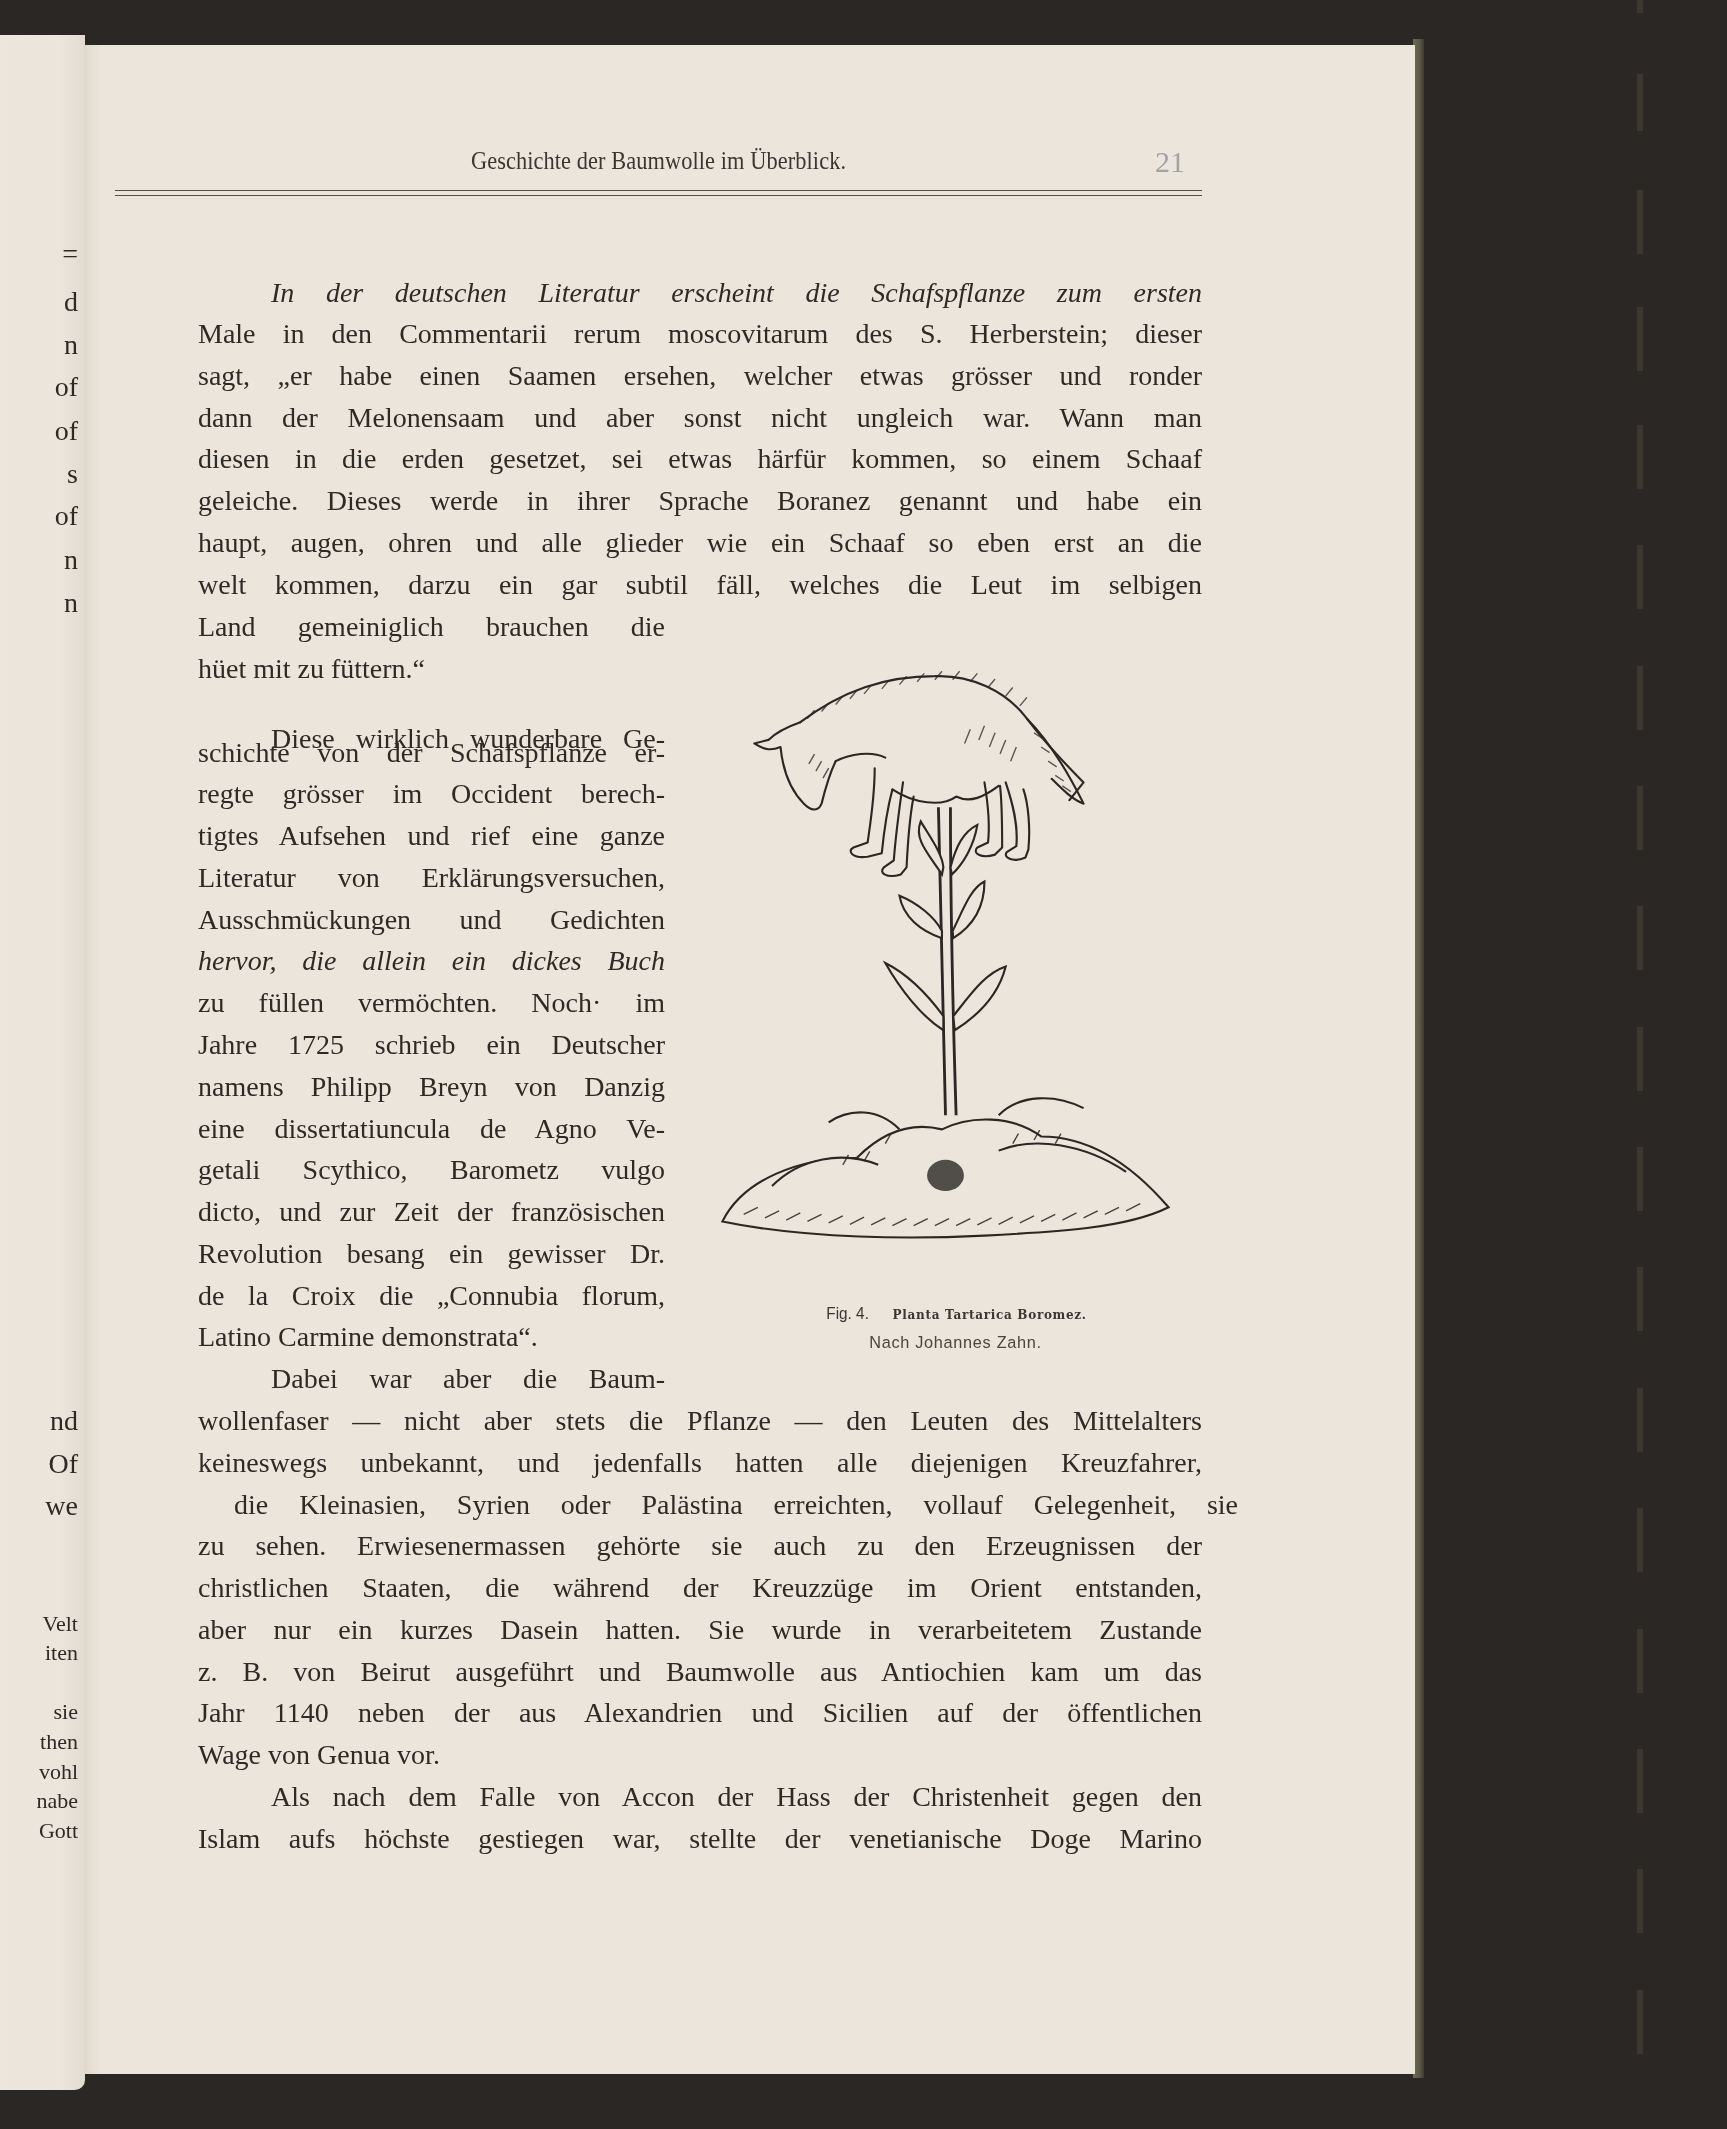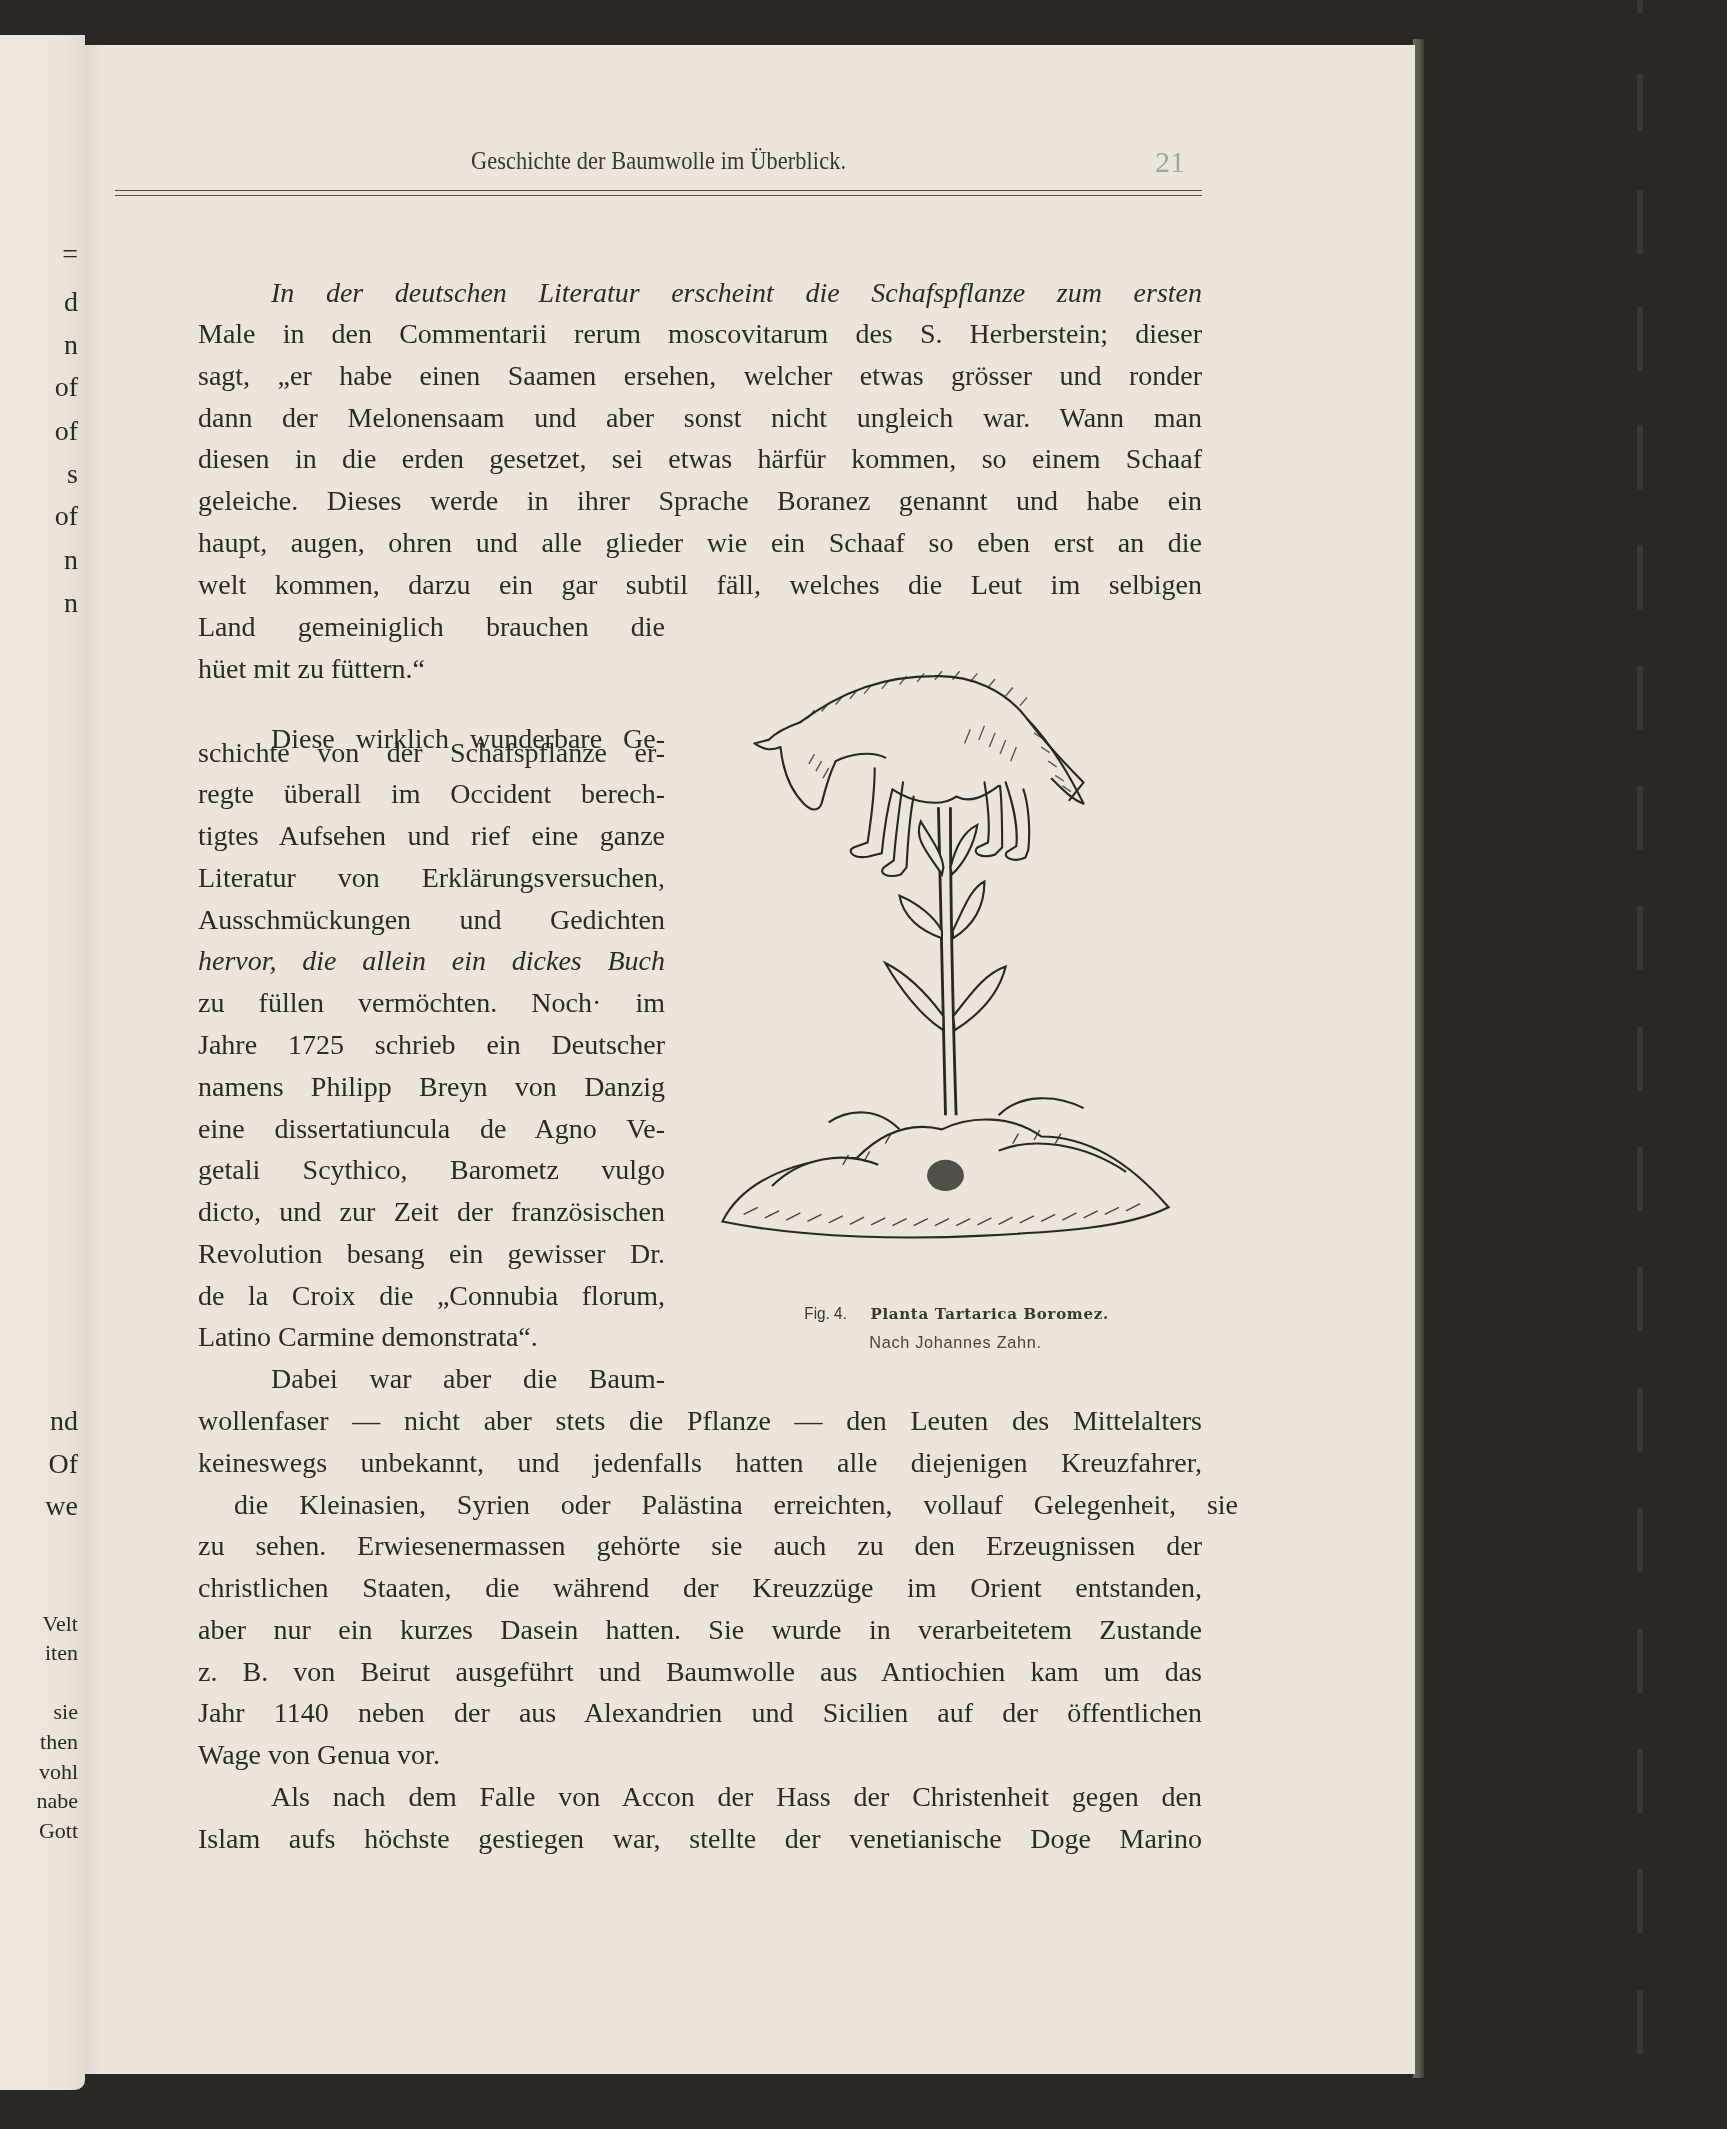--- a/index.html
+++ b/index.html
@@ -57,21 +57,21 @@
   }
   .text-line.last { text-align-last: left; }
   .figure-illustration {
     position: absolute; left: 701px; top: 662px; width: 489px; height: 609px;
   }
   .fig-caption {
     position: absolute; left: 722px; top: 1303px; width: 467px; text-align: center;
     font-size: 17.7px; color: #3a3632;
   }
   .fig-label { font-family: "Liberation Sans", "DejaVu Sans", sans-serif; font-size: 17px; transform: scaleX(.9); display: inline-block; }
-  .fig-title { font-weight: bold; font-family: "DejaVu Serif", serif; font-size: 15px; letter-spacing: 0.7px; margin-left: 21px; }
+  .fig-title { font-weight: bold; font-family: "DejaVu Serif", serif; font-size: 12px; letter-spacing: 0.7px; margin-left: 21px; }
   .fig-credit {
     position: absolute; left: 722px; top: 1333px; width: 467px; text-align: center;
     font-family: "Liberation Sans", "DejaVu Sans", sans-serif;
     font-size: 16.3px; color: #4a4540; letter-spacing: 0.7px;
   }
 </style>
 </head>
 <body>
 
 <div class="backdrop-tab" style="left:1637px;top:0;height:12.7px;"></div>
@@ -135,21 +135,21 @@
 <div class="text-line" style="left:198px;top:404px;width:1004px;">dann der Melonensaam und aber sonst nicht ungleich war.  Wann man</div>
 <div class="text-line" style="left:198px;top:445px;width:1004px;">diesen in die erden gesetzet, sei etwas härfür kommen, so einem Schaaf</div>
 <div class="text-line" style="left:198px;top:487px;width:1004px;">geleiche.  Dieses werde in ihrer Sprache Boranez genannt und habe ein</div>
 <div class="text-line" style="left:198px;top:529px;width:1004px;">haupt, augen, ohren und alle glieder wie ein Schaaf so eben erst an die</div>
 <div class="text-line" style="left:198px;top:571px;width:1004px;">welt kommen, darzu ein gar subtil fäll, welches die Leut im selbigen</div>
 
 <div class="text-line" style="left:198px;top:613px;width:467px;">Land gemeiniglich brauchen die</div>
 <div class="text-line last" style="left:198px;top:655px;width:467px;">hüet mit zu füttern.“</div>
 <div class="text-line" style="left:271px;top:697px;width:394px;margin-top:28px;">Diese wirklich wunderbare Ge-</div>
 <div class="text-line" style="left:198px;top:739px;width:467px;">schichte von der Schafspflanze er-</div>
-<div class="text-line" style="left:198px;top:780px;width:467px;">regte überall im Occident berech-</div>
+<div class="text-line" style="left:198px;top:780px;width:467px;">regte grösser im Occident berech-</div>
 <div class="text-line" style="left:198px;top:822px;width:467px;">tigtes Aufsehen und rief eine ganze</div>
 <div class="text-line" style="left:198px;top:864px;width:467px;">Literatur von Erklärungsversuchen,</div>
 <div class="text-line" style="left:198px;top:906px;width:467px;">Ausschmückungen und Gedichten</div>
 <div class="text-line" style="left:198px;top:947px;width:467px;font-style:italic;">hervor, die allein ein dickes Buch</div>
 <div class="text-line" style="left:198px;top:989px;width:467px;">zu füllen vermöchten.  Noch· im</div>
 <div class="text-line" style="left:198px;top:1031px;width:467px;">Jahre 1725 schrieb ein Deutscher</div>
 <div class="text-line" style="left:198px;top:1073px;width:467px;">namens Philipp Breyn von Danzig</div>
 <div class="text-line" style="left:198px;top:1115px;width:467px;">eine dissertatiuncula de Agno Ve-</div>
 <div class="text-line" style="left:198px;top:1156px;width:467px;">getali Scythico, Barometz vulgo</div>
 <div class="text-line" style="left:198px;top:1198px;width:467px;">dicto, und zur Zeit der französischen</div>

